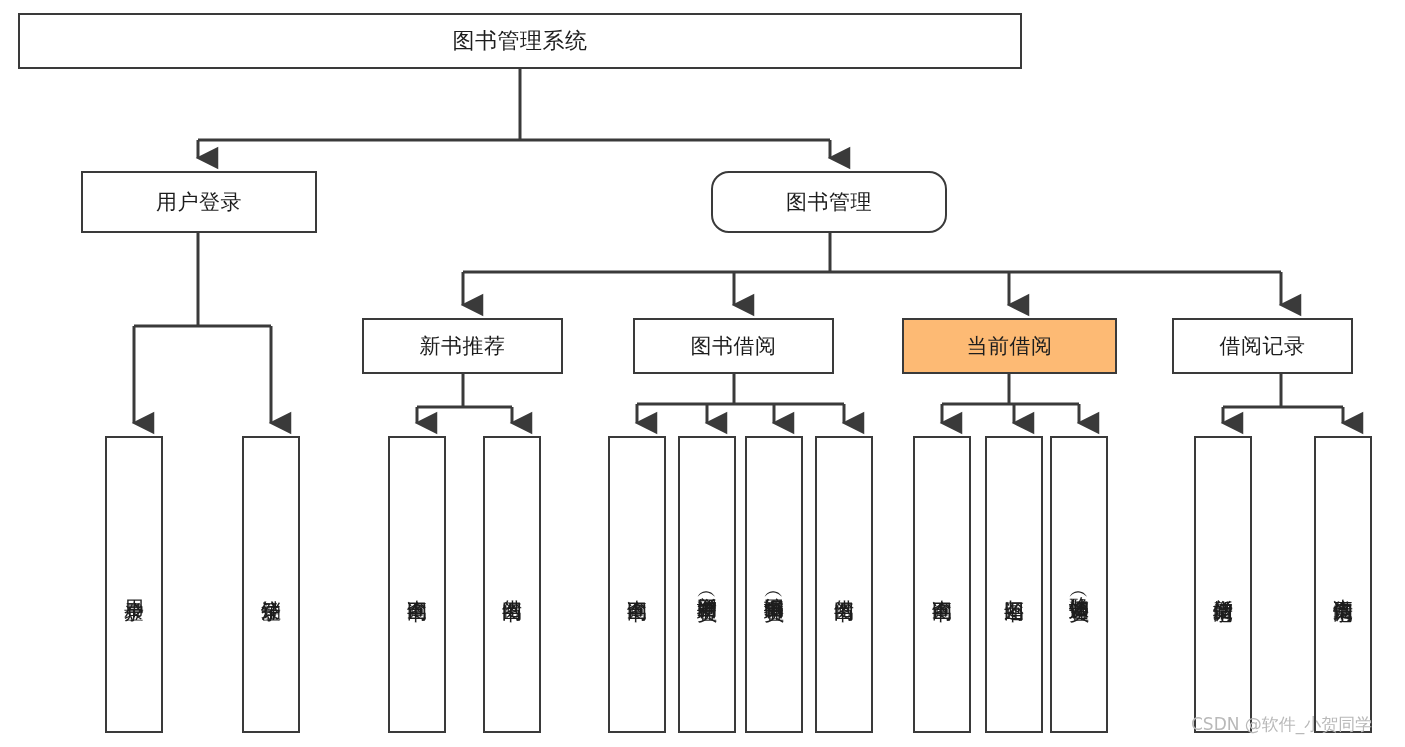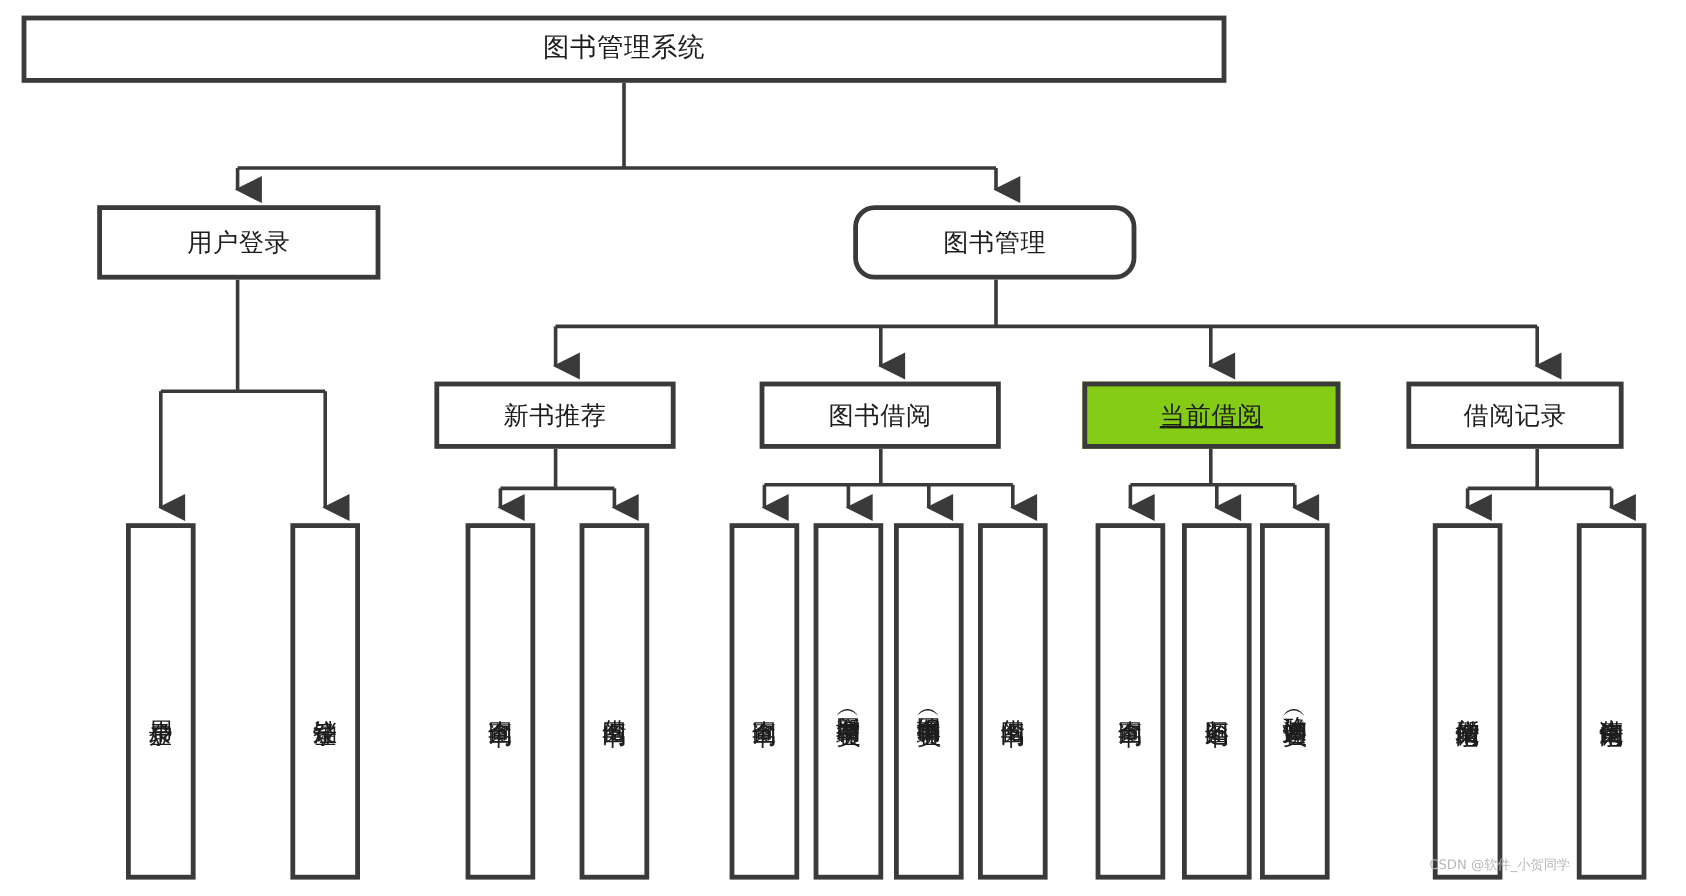--- a/index.html
+++ b/index.html
@@ -23,21 +23,21 @@
     position: absolute;
     left: 0;
     top: 0;
     width: 1405px;
     height: 747px;
     pointer-events: none;
   }
   .node {
     position: absolute;
     box-sizing: border-box;
-    border: 4px solid #000000;
+    border: 2px solid #000000;
     background: #ffffff;
     display: flex;
     align-items: center;
     justify-content: center;
     color: #1d1d1d;
   }
   .node-label {
     display: block;
     text-align: center;
     line-height: 1.16;
@@ -60,21 +60,21 @@
     text-orientation: upright;
     font-size: 20px;
     line-height: 1.04;
     letter-spacing: 1px;
     max-height: 280px;
   }
   .watermark {
     position: absolute;
     left: 1191px;
     top: 713px;
-    font-size: 11px;
+    font-size: 17px;
     color: #b9b9b9;
     white-space: nowrap;
     font-family: "DejaVu Sans", "Liberation Sans", sans-serif;
   }
 </style>
 </head>
 <body>
 
 <div id="diagram-root">
 
@@ -138,21 +138,21 @@
   <div class="node horiz" style="left: 711px; top: 171px; width: 236px; height: 62px; border-color: rgb(58, 58, 58); background: rgb(255, 255, 255); color: rgb(29, 29, 29); border-radius: 18px;">
     <span class="node-label">图书管理</span>
   </div>
 
   <div class="node horiz" style="left: 362px; top: 318px; width: 201px; height: 56px; border-color: rgb(58, 58, 58); background: rgb(255, 255, 255); color: rgb(29, 29, 29);">
     <span class="node-label">新书推荐</span>
   </div>
   <div class="node horiz" style="left: 633px; top: 318px; width: 201px; height: 56px; border-color: rgb(58, 58, 58); background: rgb(255, 255, 255); color: rgb(29, 29, 29);">
     <span class="node-label">图书借阅</span>
   </div>
-  <div class="node horiz" style="left: 902px; top: 318px; width: 215px; height: 56px; border-color: rgb(58, 58, 58); background: #84cc16; color: rgb(29, 29, 29); text-decoration: underline;">
+  <div class="node horiz" style="left: 902px; top: 318px; width: 215px; height: 56px; border-color: rgb(58, 58, 58); background: #fdba74; color: rgb(29, 29, 29);">
     <span class="node-label">当前借阅</span>
   </div>
   <div class="node horiz" style="left: 1172px; top: 318px; width: 181px; height: 56px; border-color: rgb(58, 58, 58); background: rgb(255, 255, 255); color: rgb(29, 29, 29);">
     <span class="node-label">借阅记录</span>
   </div>
 
   <div class="node vert" style="left: 105px; top: 436px; width: 58px; height: 297px; border-color: rgb(58, 58, 58); background: rgb(255, 255, 255); color: rgb(29, 29, 29);">
     <span class="node-label">用户登录</span>
   </div>
   <div class="node vert" style="left: 242px; top: 436px; width: 58px; height: 297px; border-color: rgb(58, 58, 58); background: rgb(255, 255, 255); color: rgb(29, 29, 29);">

